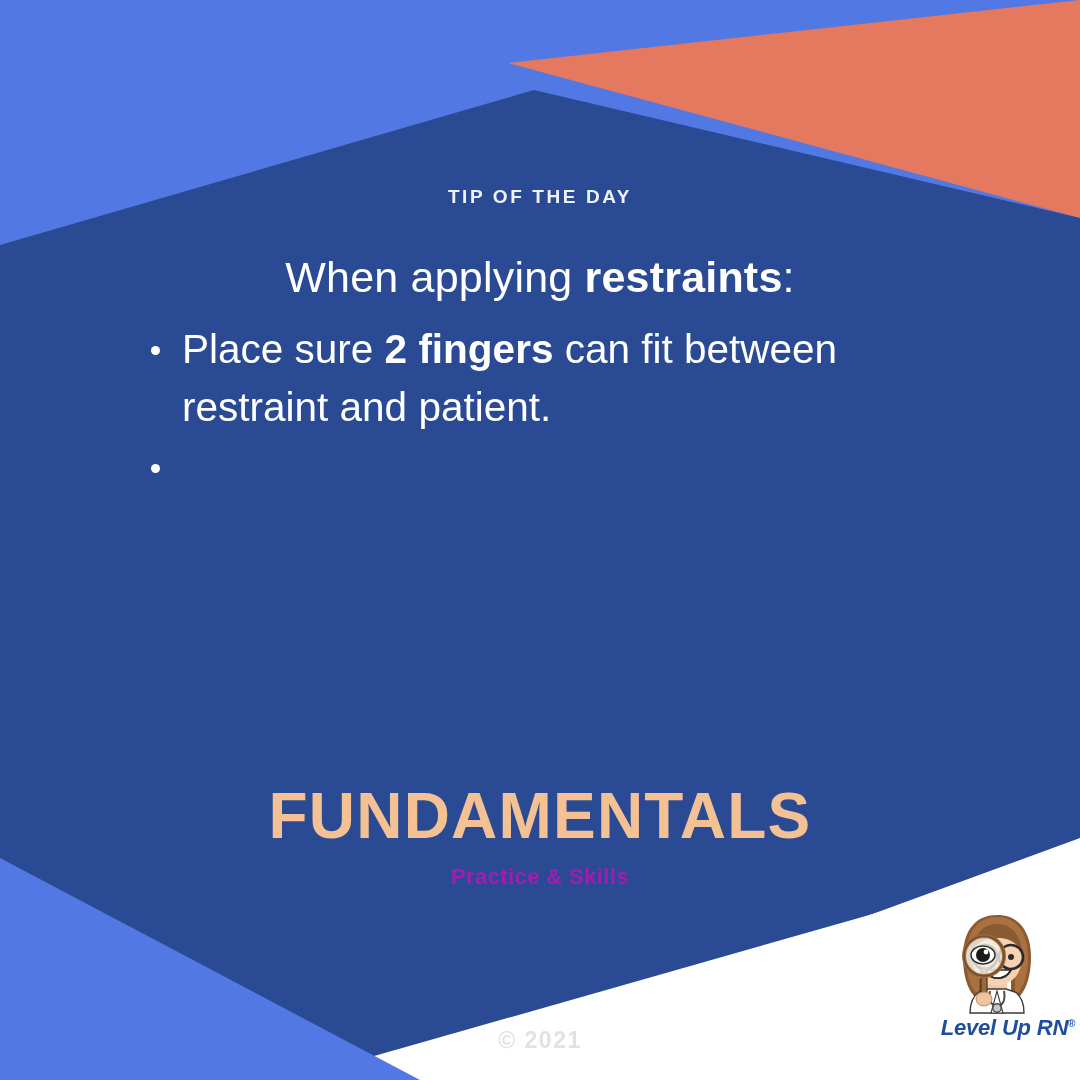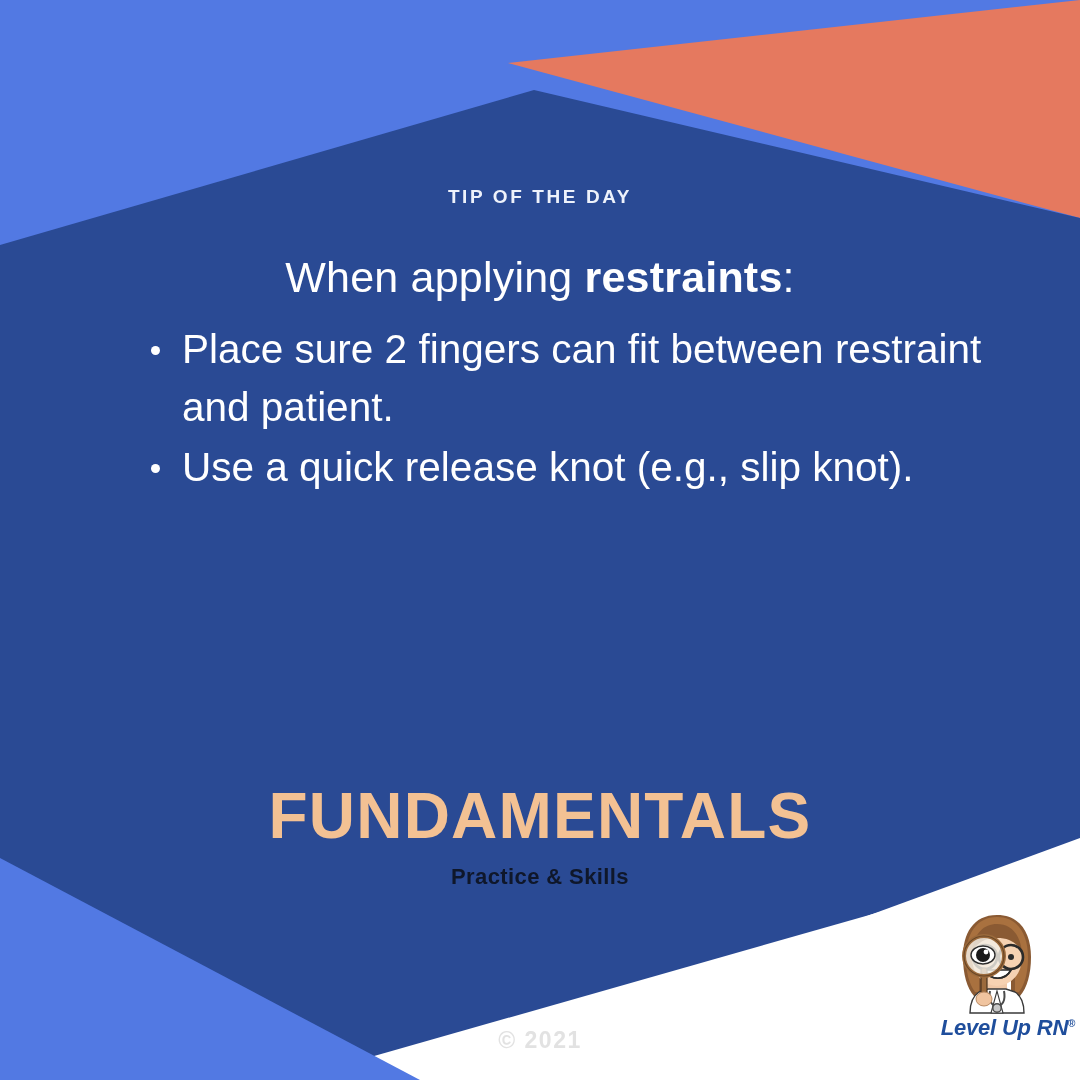--- a/index.html
+++ b/index.html
@@ -76,41 +76,41 @@
   }
   .tip-bullet {
     position: absolute;
     left: 6px;
     top: 26px;
     width: 9px;
     height: 9px;
     border-radius: 50%;
     background: #ffffff;
   }
-  .tip-text b { font-weight: 400; }
+  .tip-text b { font-weight: 700; }
 
   
   #brand-title {
     position: absolute;
     top: 779px;
     left: 0;
     width: 1080px;
     text-align: center;
     color: #F3C193;
     font-size: 64px;
     font-weight: 700;
     letter-spacing: 1.2px;
   }
   #brand-subtitle {
     position: absolute;
     top: 864px;
     left: 0;
     width: 1080px;
     text-align: center;
-    color: #0f172a;
+    color: #a21caf;
     font-size: 22px;
     font-weight: 600;
     letter-spacing: 0.4px;
   }
 
   
   #copyright {
     position: absolute;
     top: 1027px;
     left: 0;
@@ -185,21 +185,20 @@
 
     <div id="kicker">TIP OF THE DAY</div>
 
     <ul id="tip-list">
       <li class="tip-item">
         <span class="tip-bullet"></span>
         <span class="tip-text"><span>Place sure </span><b>2 fingers</b><span> can fit between restraint and patient.</span></span>
       </li>
       <li class="tip-item">
         <span class="tip-bullet"></span>
-        <span class="tip-text"><span>Use a </span><b>quick release knot</b><span> (e.g., slip knot).</span></span>
       </li>
     </ul>
 
     <div id="brand-title">FUNDAMENTALS</div>
 
     <div id="brand-subtitle">Practice &amp; Skills</div>
 
     <div id="copyright">© 2021</div>
 
     <div id="logo">

